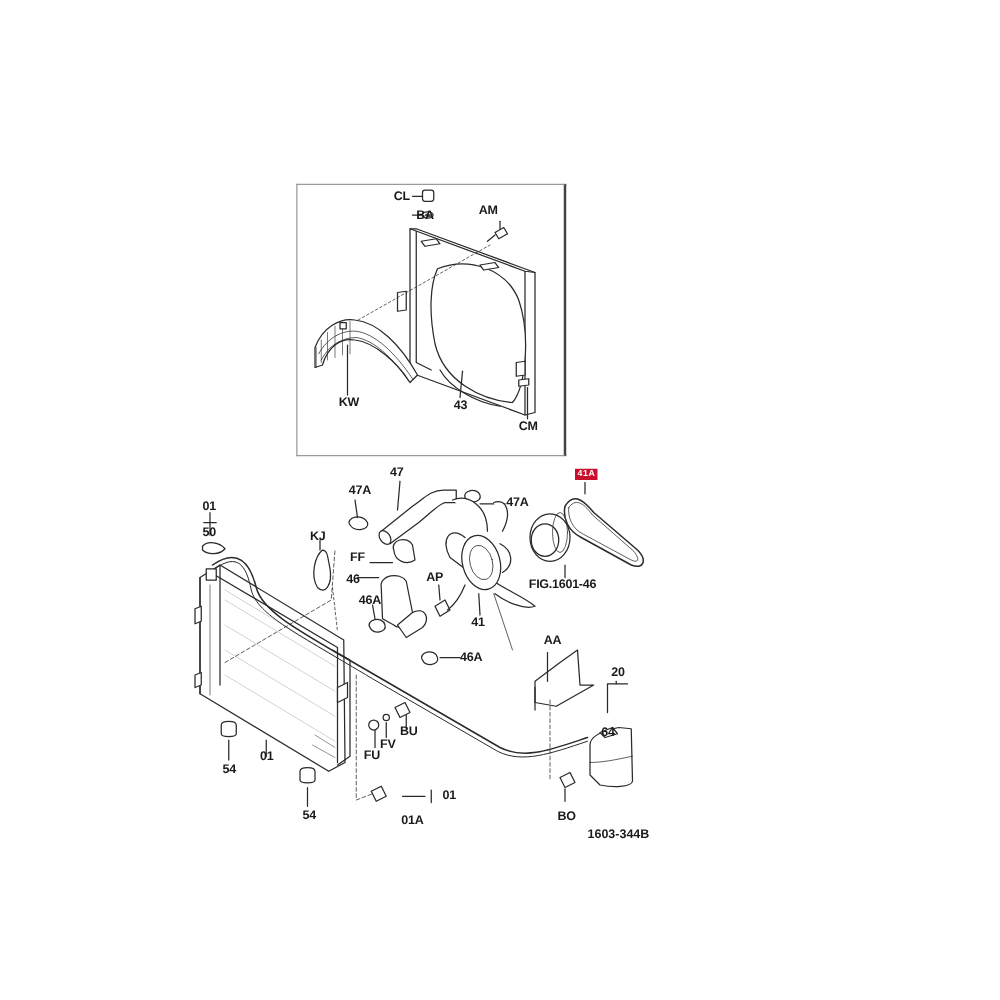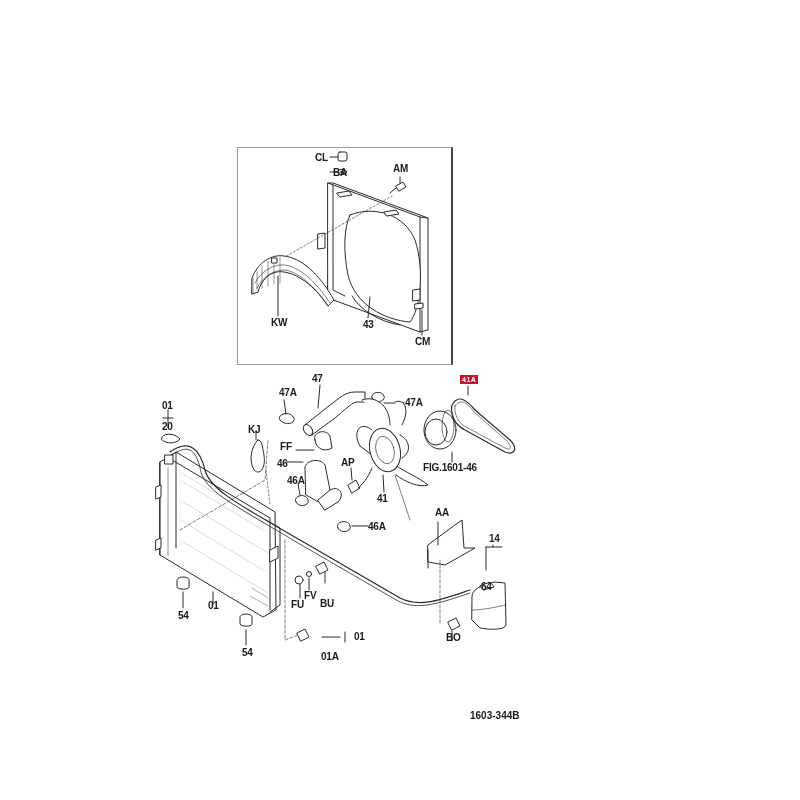--- a/index.html
+++ b/index.html
@@ -5,21 +5,21 @@
     html, body { margin: 0; padding: 0; background: #ffffff; }
     body { width: 800px; height: 800px; position: relative; overflow: hidden;
            font-family: "Liberation Sans", sans-serif; }
     #canvas { position: absolute; left: 0; top: 0; width: 800px; height: 800px; }
     .lbl { position: absolute; font-family: "Liberation Sans", sans-serif; font-weight: bold;
            font-size: 10px; color: #1a1a1a; line-height: 1; white-space: nowrap; letter-spacing: -0.2px; }
     .inset-box { position: absolute; left: 237px; top: 147px; width: 216px; height: 218px;
                  border: 1px solid #9a9a9a; border-right: 2px solid #444; box-sizing: border-box; }
     .hl { position: absolute; background: #c8102e; color: #fff; font-size: 7px; font-weight: bold;
           padding: 1px 2px; line-height: 1; letter-spacing: 0.5px; }
-    .code { position: absolute; font-weight: bold; font-size: 10px; color: #1a1a1a; margin-top: 48px; }
+    .code { position: absolute; font-weight: bold; font-size: 10px; color: #1a1a1a; }
   </style>
 </head>
 <body>
 
 <svg id="canvas" viewBox="0 0 800 800" xmlns="http://www.w3.org/2000/svg" fill="none" stroke="#2a2a2a" stroke-width="1" stroke-linejoin="round" stroke-linecap="round">
 
   <g>
 
     <path d="M328,183 L333,183 L428,218 L428,330 L420,332 L328,298 Z" fill="#fff"></path>
     <path d="M328,183 L420,217 L428,218"></path>
@@ -161,46 +161,46 @@
     <path d="M493,547 L493,545"></path>
     <path d="M448,622 L456,618 L460,626 L452,630 Z" fill="#fff"></path>
     <path d="M452,631 L452,641"></path>
   </g>
 </svg>
 
 <div class="inset-box"></div>
 
 <span class="lbl" style="left:315px;top:153px">CL</span>
 <span class="lbl" style="left:333px;top:168px">BA</span>
-<span class="lbl" style="left:393px;top:164px">AM</span>
+<span class="lbl" style="left:383px;top:164px">AM</span>
 <span class="lbl" style="left:271px;top:318px">KW</span>
 <span class="lbl" style="left:363px;top:320px">43</span>
 <span class="lbl" style="left:415px;top:337px">CM</span>
 
 <span class="lbl" style="left:162px;top:401px">01</span>
-<span class="lbl" style="left:162px;top:422px">20</span>
+<span class="lbl" style="left:162px;top:422px">50</span>
 <span class="lbl" style="left:248px;top:425px">KJ</span>
 <span class="lbl" style="left:279px;top:388px">47A</span>
 <span class="lbl" style="left:312px;top:374px">47</span>
 <span class="lbl" style="left:405px;top:398px">47A</span>
 <span class="lbl" style="left:280px;top:442px">FF</span>
 <span class="lbl" style="left:277px;top:459px">46</span>
 <span class="lbl" style="left:287px;top:476px">46A</span>
 <span class="lbl" style="left:341px;top:458px">AP</span>
 <span class="lbl" style="left:377px;top:494px">41</span>
 <span class="lbl" style="left:423px;top:463px">FIG.1601-46</span>
 <span class="lbl" style="left:368px;top:522px">46A</span>
 <span class="lbl" style="left:435px;top:508px">AA</span>
-<span class="lbl" style="left:489px;top:534px">14</span>
+<span class="lbl" style="left:489px;top:534px">20</span>
 <span class="lbl" style="left:481px;top:582px">64</span>
-<span class="lbl" style="left:320px;top:599px">BU</span>
+<span class="lbl" style="left:320px;top:581px">BU</span>
 <span class="lbl" style="left:304px;top:591px">FV</span>
 <span class="lbl" style="left:291px;top:600px">FU</span>
 <span class="lbl" style="left:178px;top:611px">54</span>
 <span class="lbl" style="left:208px;top:601px">01</span>
 <span class="lbl" style="left:242px;top:648px">54</span>
 <span class="lbl" style="left:321px;top:652px">01A</span>
 <span class="lbl" style="left:354px;top:632px">01</span>
-<span class="lbl" style="left:446px;top:633px">BO</span>
+<span class="lbl" style="left:446px;top:649px">BO</span>
 
 <span class="hl" style="left:460px;top:375px">41A</span>
 
 <span class="code" style="left:470px;top:662px">1603-344B</span>
 
 </body></html>

